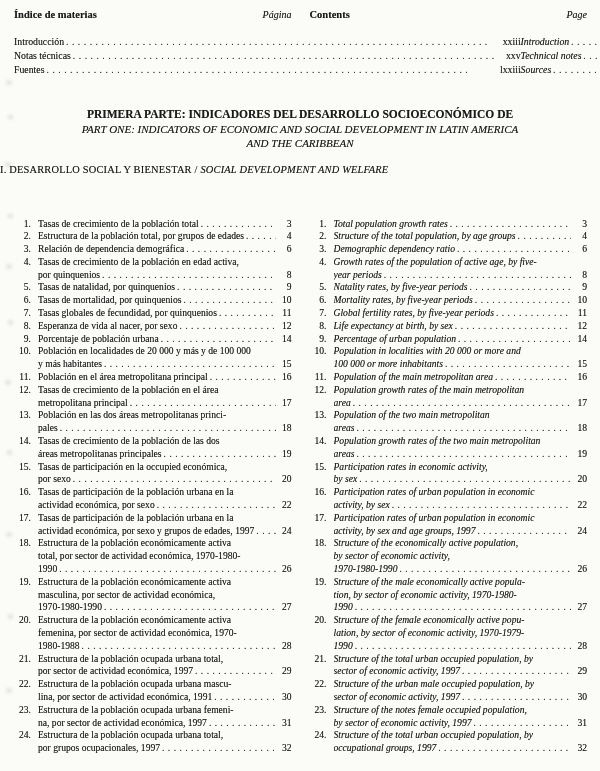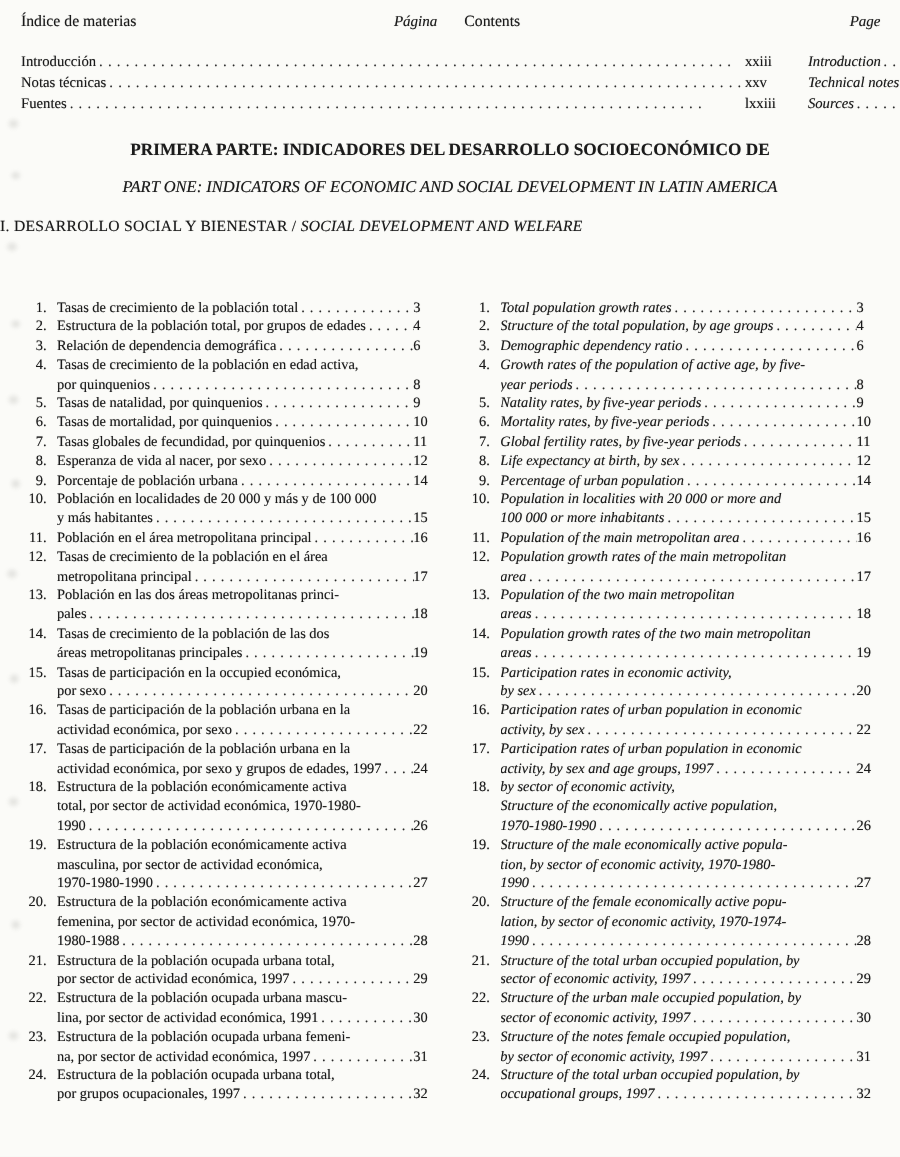--- a/index.html
+++ b/index.html
@@ -8,45 +8,45 @@
     background:#f6f6f3;
     font-family:"Liberation Serif","DejaVu Serif",serif;
     color:#1b1b1b;
     position:relative;
     text-shadow:0 0 .5px rgba(40,40,40,.55);
   }
   .sheet{position:absolute;inset:0;background:#fbfbf8;}
   
   .header-row{display:flex;gap:18px;padding:9px 13px 0 14px;}
   .header-half{flex:1;display:flex;align-items:baseline;}
-  .header-title{font-weight:normal;font-size:10.5px;}
+  .header-title{font-weight:bold;font-size:10.5px;}
   .header-spacer{flex:1;}
   .header-pagelabel{font-style:italic;font-size:10px;}
   
-  .front-row-wrap{display:flex;gap:18px;padding:15px 13px 0 14px;}
+  .front-row-wrap{display:flex;padding:15px 13px 0 14px;}
   .front-col{flex:1;}
   .fline{display:flex;align-items:baseline;line-height:14px;font-size:9.8px;}
   .front-col.en .fline{font-style:italic;}
   
-  .part-es{margin-top:16px;text-align:center;font-weight:bold;font-size:11.5px;line-height:14.5px;padding:0 48px;}
-  .part-en{margin-top:10px;text-align:center;font-style:italic;font-size:11px;line-height:14px;padding:0 40px;}
+  .part-es{margin-top:30px;text-align:center;font-weight:bold;font-size:11.5px;line-height:14.5px;padding:0 48px;}
+  .part-en{margin-top:0;text-align:center;font-style:italic;font-size:11px;line-height:14px;padding:0 40px;}
   .section-heading{margin-top:14px;text-align:left;font-size:10.4px;letter-spacing:.2px;}
   .section-heading .en{font-style:italic;}
   
   .cols{display:flex;gap:18px;padding:43px 13px 0 14px;}
   .col{flex:1;min-width:0;font-size:9.6px;line-height:12.8px;}
   .entry{display:flex;}
   .num{flex:none;width:17px;text-align:right;padding-right:7px;}
   .ebody{flex:1;min-width:0;}
   .line{display:flex;align-items:baseline;overflow:hidden;}
   .t{white-space:nowrap;}
   .col.en .t{font-style:italic;}
   .fill{flex:1 1 0;overflow:hidden;white-space:nowrap;min-width:0;padding:0 2px;color:#2a2a2a;}
   .fill::after{content:". . . . . . . . . . . . . . . . . . . . . . . . . . . . . . . . . . . . . . . . . . . . . . . . . . . . . . . . . . . . . . . . . . . . . . . .";letter-spacing:.5px;}
-  .pg{flex:none;min-width:16px;}
+  .pg{flex:none;min-width:16px;text-align:right;}
   .front-col .pg{min-width:24px;}
   
   .ghost{position:absolute;background:radial-gradient(ellipse at center,#9a9a94 0%,rgba(150,150,145,0) 70%);
          opacity:.28;filter:blur(1px);border-radius:2px;}
 </style>
 </head>
 <body>
 
 <div class="sheet">
 
@@ -107,20 +107,21 @@
           <span class="fill"></span>
         </div>
       </div>
   </div>
 
   <div class="part-es" id="part-es">
       <div>PRIMERA PARTE: INDICADORES DEL DESARROLLO SOCIOECONÓMICO DE</div>
     </div>
   <div class="part-en" id="part-en">
       <div>PART ONE: INDICATORS OF ECONOMIC AND SOCIAL DEVELOPMENT IN LATIN AMERICA</div>
+      <div>AND THE CARIBBEAN</div>
     </div>
 
   <div class="section-heading">
     <span class="es">I. DESARROLLO SOCIAL Y BIENESTAR</span><span> / </span><span class="en">SOCIAL DEVELOPMENT AND WELFARE</span>
   </div>
 
   <div class="cols">
     <div class="col es" id="toc-es">
         <div class="entry">
           <span class="num">1.</span>
@@ -609,26 +610,26 @@
               <span class="t">activity, by sex and age groups, 1997</span>
               <span class="fill"></span>
               <span class="pg">24</span>
             </div>
           </div>
         </div>
         <div class="entry">
           <span class="num">18.</span>
           <div class="ebody">
             <div class="line">
+              <span class="t">Structure of the economically active population,</span>
+            </div>
+            <div class="line">
               <span class="t">by sector of economic activity,</span>
             </div>
             <div class="line">
-              <span class="t">Structure of the economically active population,</span>
-            </div>
-            <div class="line">
               <span class="t">1970-1980-1990</span>
               <span class="fill"></span>
               <span class="pg">26</span>
             </div>
           </div>
         </div>
         <div class="entry">
           <span class="num">19.</span>
           <div class="ebody">
             <div class="line">
@@ -644,21 +645,21 @@
             </div>
           </div>
         </div>
         <div class="entry">
           <span class="num">20.</span>
           <div class="ebody">
             <div class="line">
               <span class="t">Structure of the female economically active popu-</span>
             </div>
             <div class="line">
-              <span class="t">lation, by sector of economic activity, 1970-1974-</span>
+              <span class="t">lation, by sector of economic activity, 1970-1979-</span>
             </div>
             <div class="line">
               <span class="t">1990</span>
               <span class="fill"></span>
               <span class="pg">28</span>
             </div>
           </div>
         </div>
         <div class="entry">
           <span class="num">21.</span>

